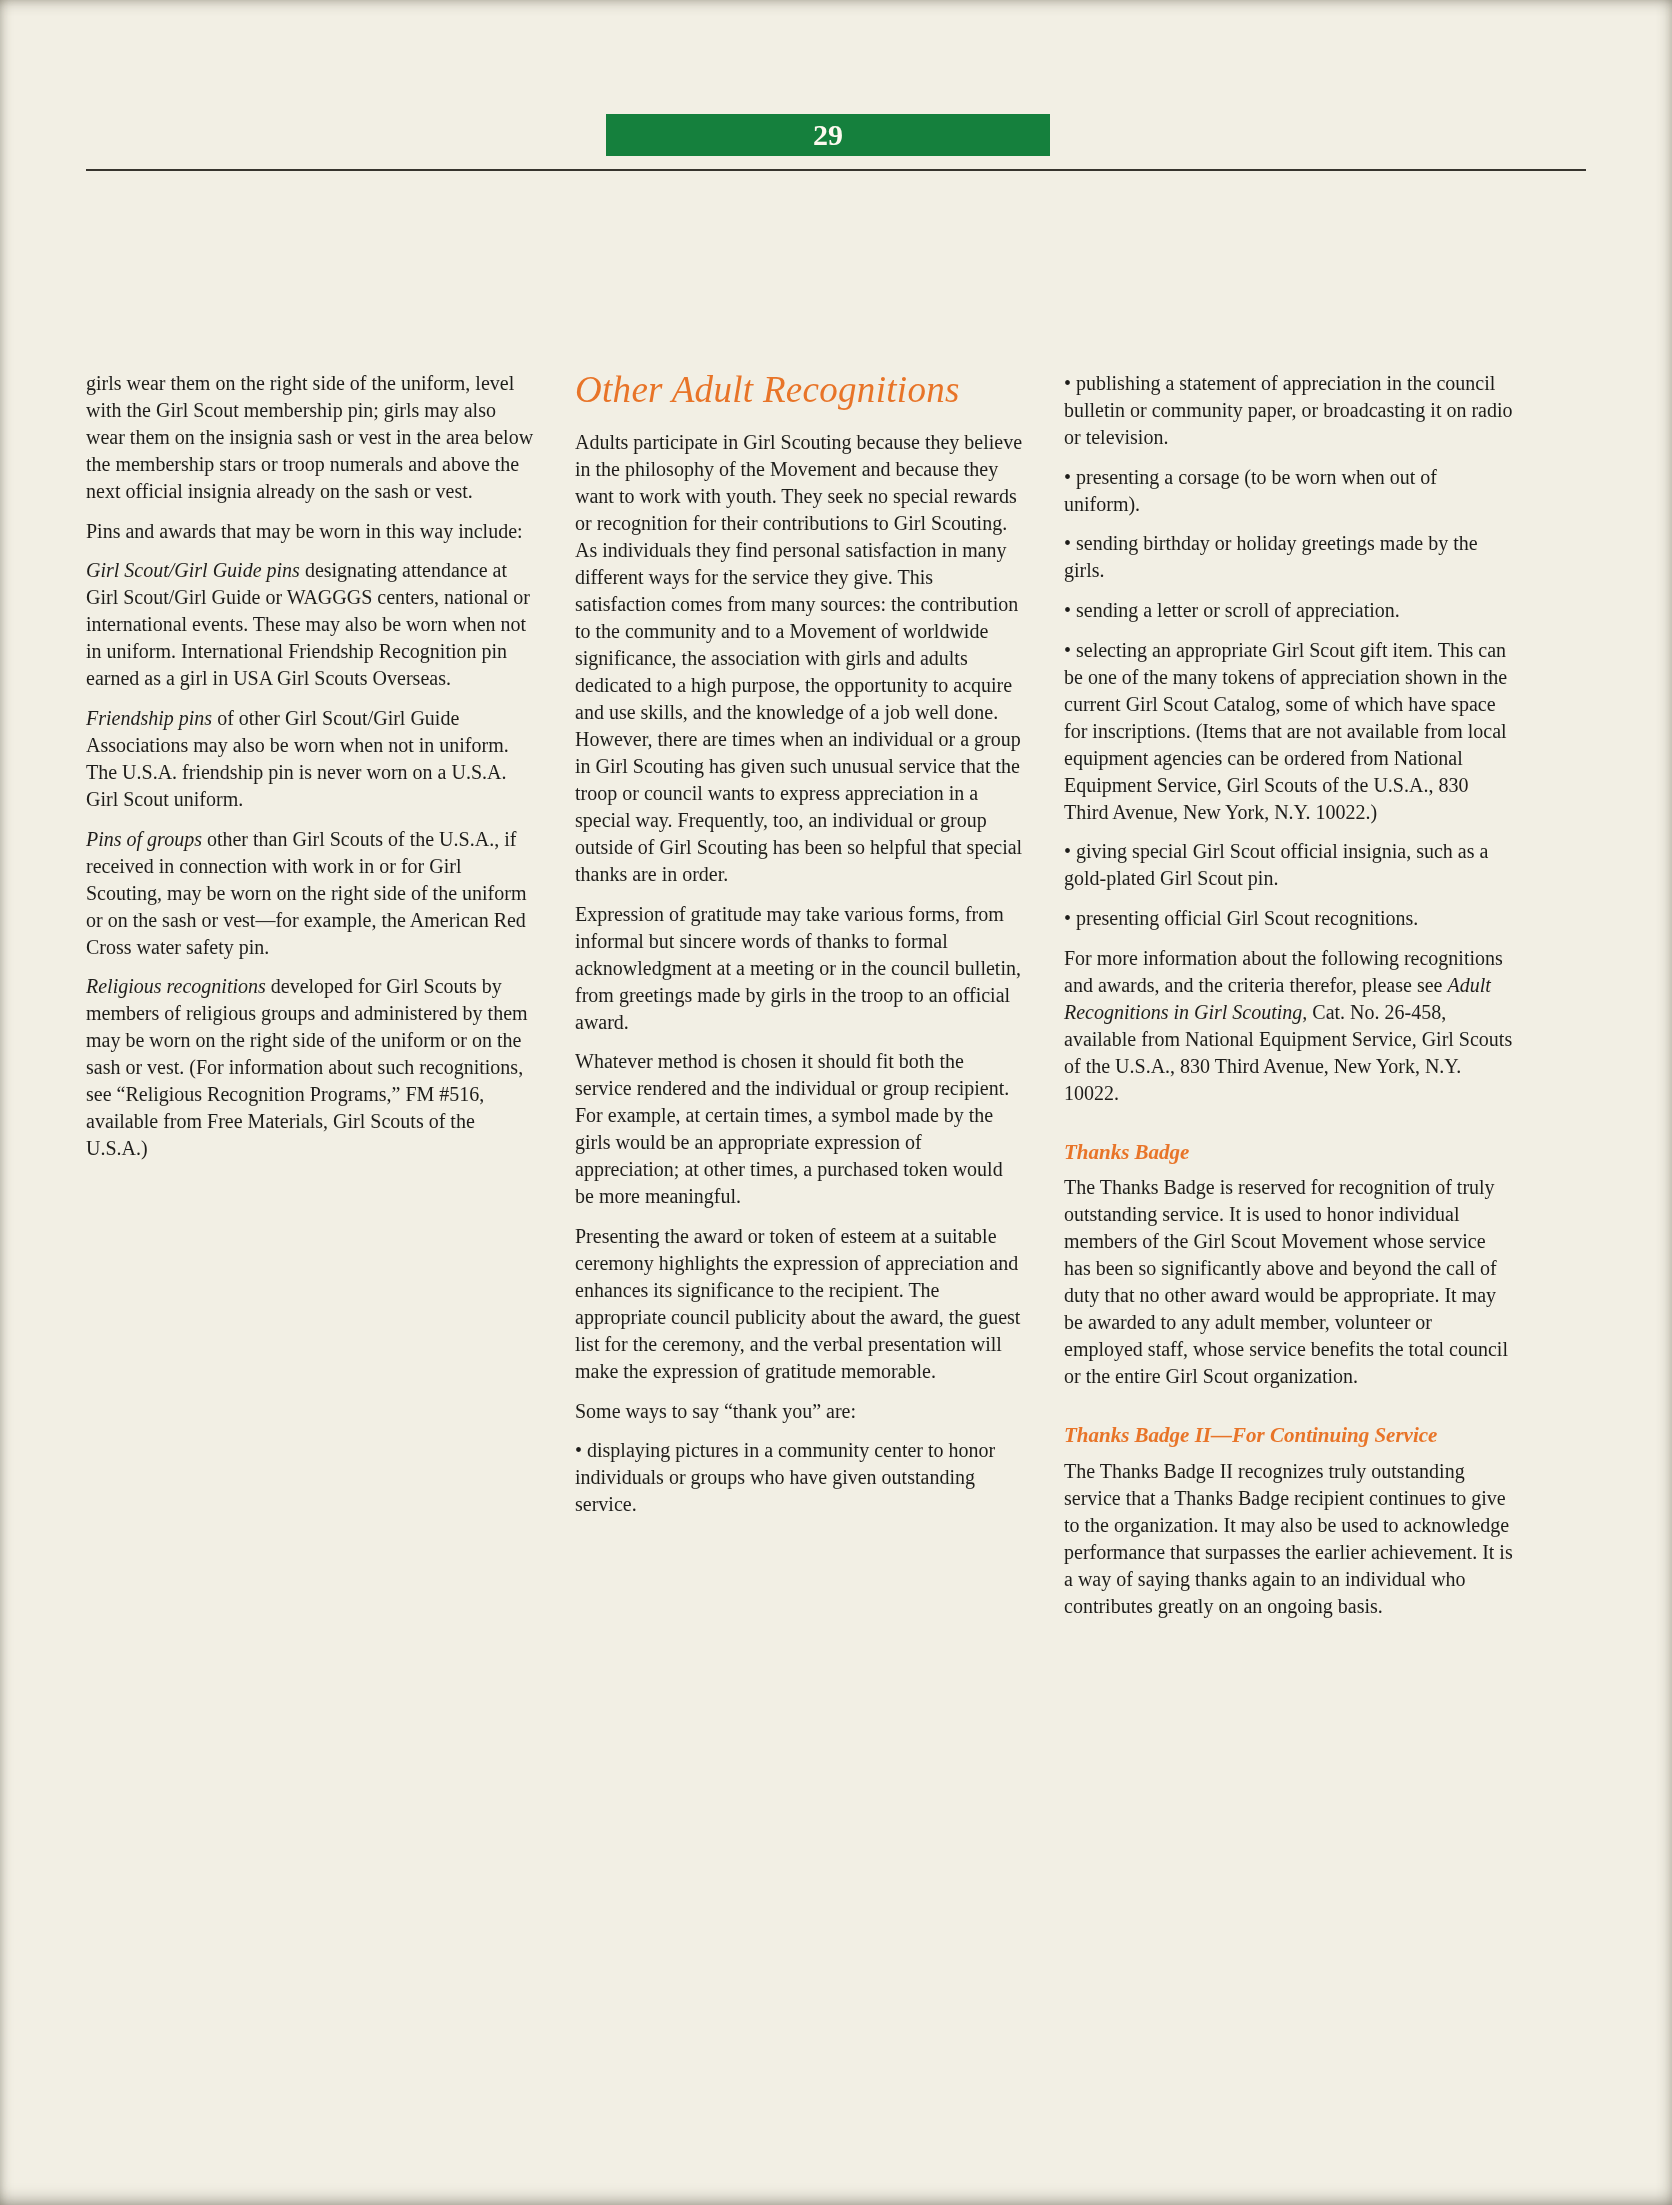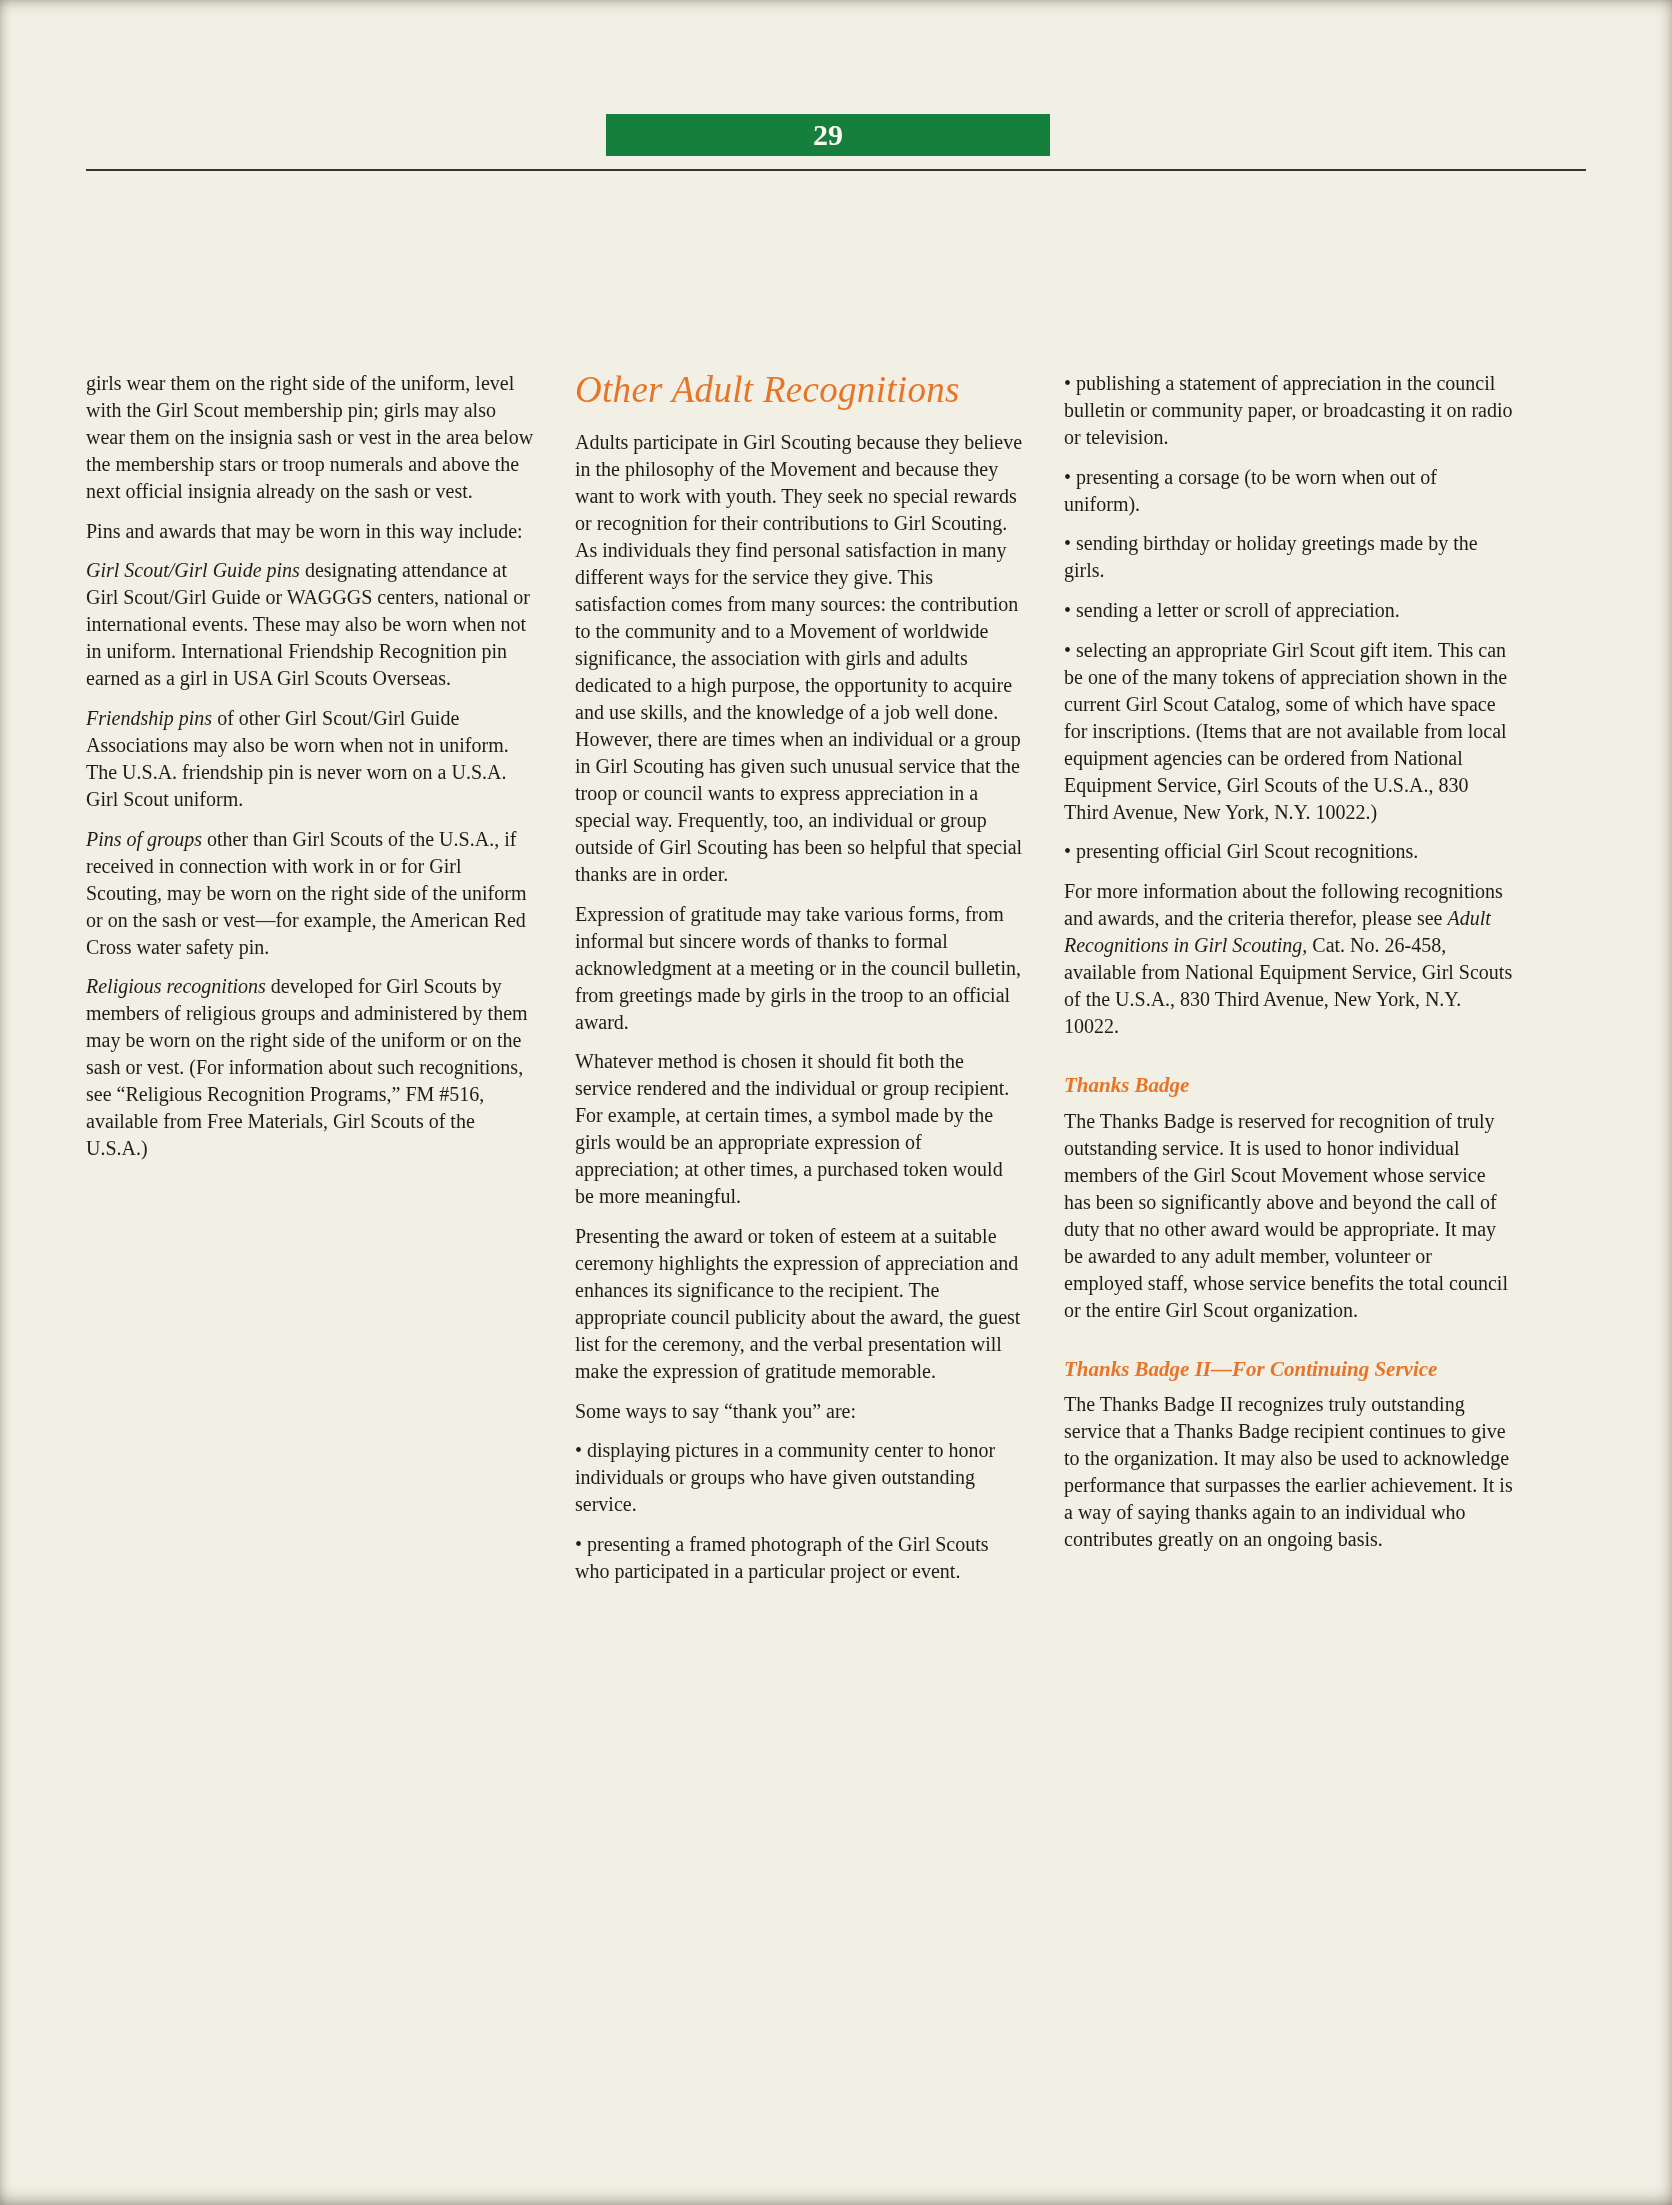--- a/index.html
+++ b/index.html
@@ -105,29 +105,29 @@
     </section>
 
     <section class="col">
       <h1 class="section-heading">Other Adult Recognitions</h1>
       <p class="body">Adults participate in Girl Scouting because they believe in the philosophy of the Movement and because they want to work with youth. They seek no special rewards or recognition for their contributions to Girl Scouting. As individuals they find personal satisfaction in many different ways for the service they give. This satisfaction comes from many sources: the contribution to the community and to a Movement of worldwide significance, the association with girls and adults dedicated to a high purpose, the opportunity to acquire and use skills, and the knowledge of a job well done. However, there are times when an individual or a group in Girl Scouting has given such unusual service that the troop or council wants to express appreciation in a special way. Frequently, too, an individual or group outside of Girl Scouting has been so helpful that special thanks are in order.</p>
       <p class="body">Expression of gratitude may take various forms, from informal but sincere words of thanks to formal acknowledgment at a meeting or in the council bulletin, from greetings made by girls in the troop to an official award.</p>
       <p class="body">Whatever method is chosen it should fit both the service rendered and the individual or group recipient. For example, at certain times, a symbol made by the girls would be an appropriate expression of appreciation; at other times, a purchased token would be more meaningful.</p>
       <p class="body">Presenting the award or token of esteem at a suitable ceremony highlights the expression of appreciation and enhances its significance to the recipient. The appropriate council publicity about the award, the guest list for the ceremony, and the verbal presentation will make the expression of gratitude memorable.</p>
       <p class="body">Some ways to say “thank you” are:</p>
       <p class="body">• displaying pictures in a community center to honor individuals or groups who have given outstanding service.</p>
-      <p class="body">• presenting a framed photograph of the Girl Scouts who participated in a particular project or event.</p>
     </section>
 
     <section class="col">
       <p class="body">• publishing a statement of appreciation in the council bulletin or community paper, or broadcasting it on radio or television.</p>
       <p class="body">• presenting a corsage (to be worn when out of uniform).</p>
       <p class="body">• sending birthday or holiday greetings made by the girls.</p>
       <p class="body">• sending a letter or scroll of appreciation.</p>
       <p class="body">• selecting an appropriate Girl Scout gift item. This can be one of the many tokens of appreciation shown in the current Girl Scout Catalog, some of which have space for inscriptions. (Items that are not available from local equipment agencies can be ordered from National Equipment Service, Girl Scouts of the U.S.A., 830 Third Avenue, New York, N.Y. 10022.)</p>
+      <p class="body">• giving special Girl Scout official insignia, such as a gold-plated Girl Scout pin.</p>
       <p class="body">• presenting official Girl Scout recognitions.</p>
 
       <p class="body info-block"><span>For more information about the following recognitions and awards, and the criteria therefor, please see </span><em class="inline-italic">Adult Recognitions in Girl Scouting,</em><span> Cat. No. 26-458, available from National Equipment Service, Girl Scouts of the U.S.A., 830 Third Avenue, New York, N.Y. 10022.</span></p>
 
       <h2 class="subheading">Thanks Badge</h2>
       <p class="body">The Thanks Badge is reserved for recognition of truly outstanding service. It is used to honor individual members of the Girl Scout Movement whose service has been so significantly above and beyond the call of duty that no other award would be appropriate. It may be awarded to any adult member, volunteer or employed staff, whose service benefits the total council or the entire Girl Scout organization.</p>
 
       <h2 class="subheading">Thanks Badge II—For Continuing Service</h2>
       <p class="body">The Thanks Badge II recognizes truly outstanding service that a Thanks Badge recipient continues to give to the organization. It may also be used to acknowledge performance that surpasses the earlier achievement. It is a way of saying thanks again to an individual who contributes greatly on an ongoing basis.</p>
     </section>

